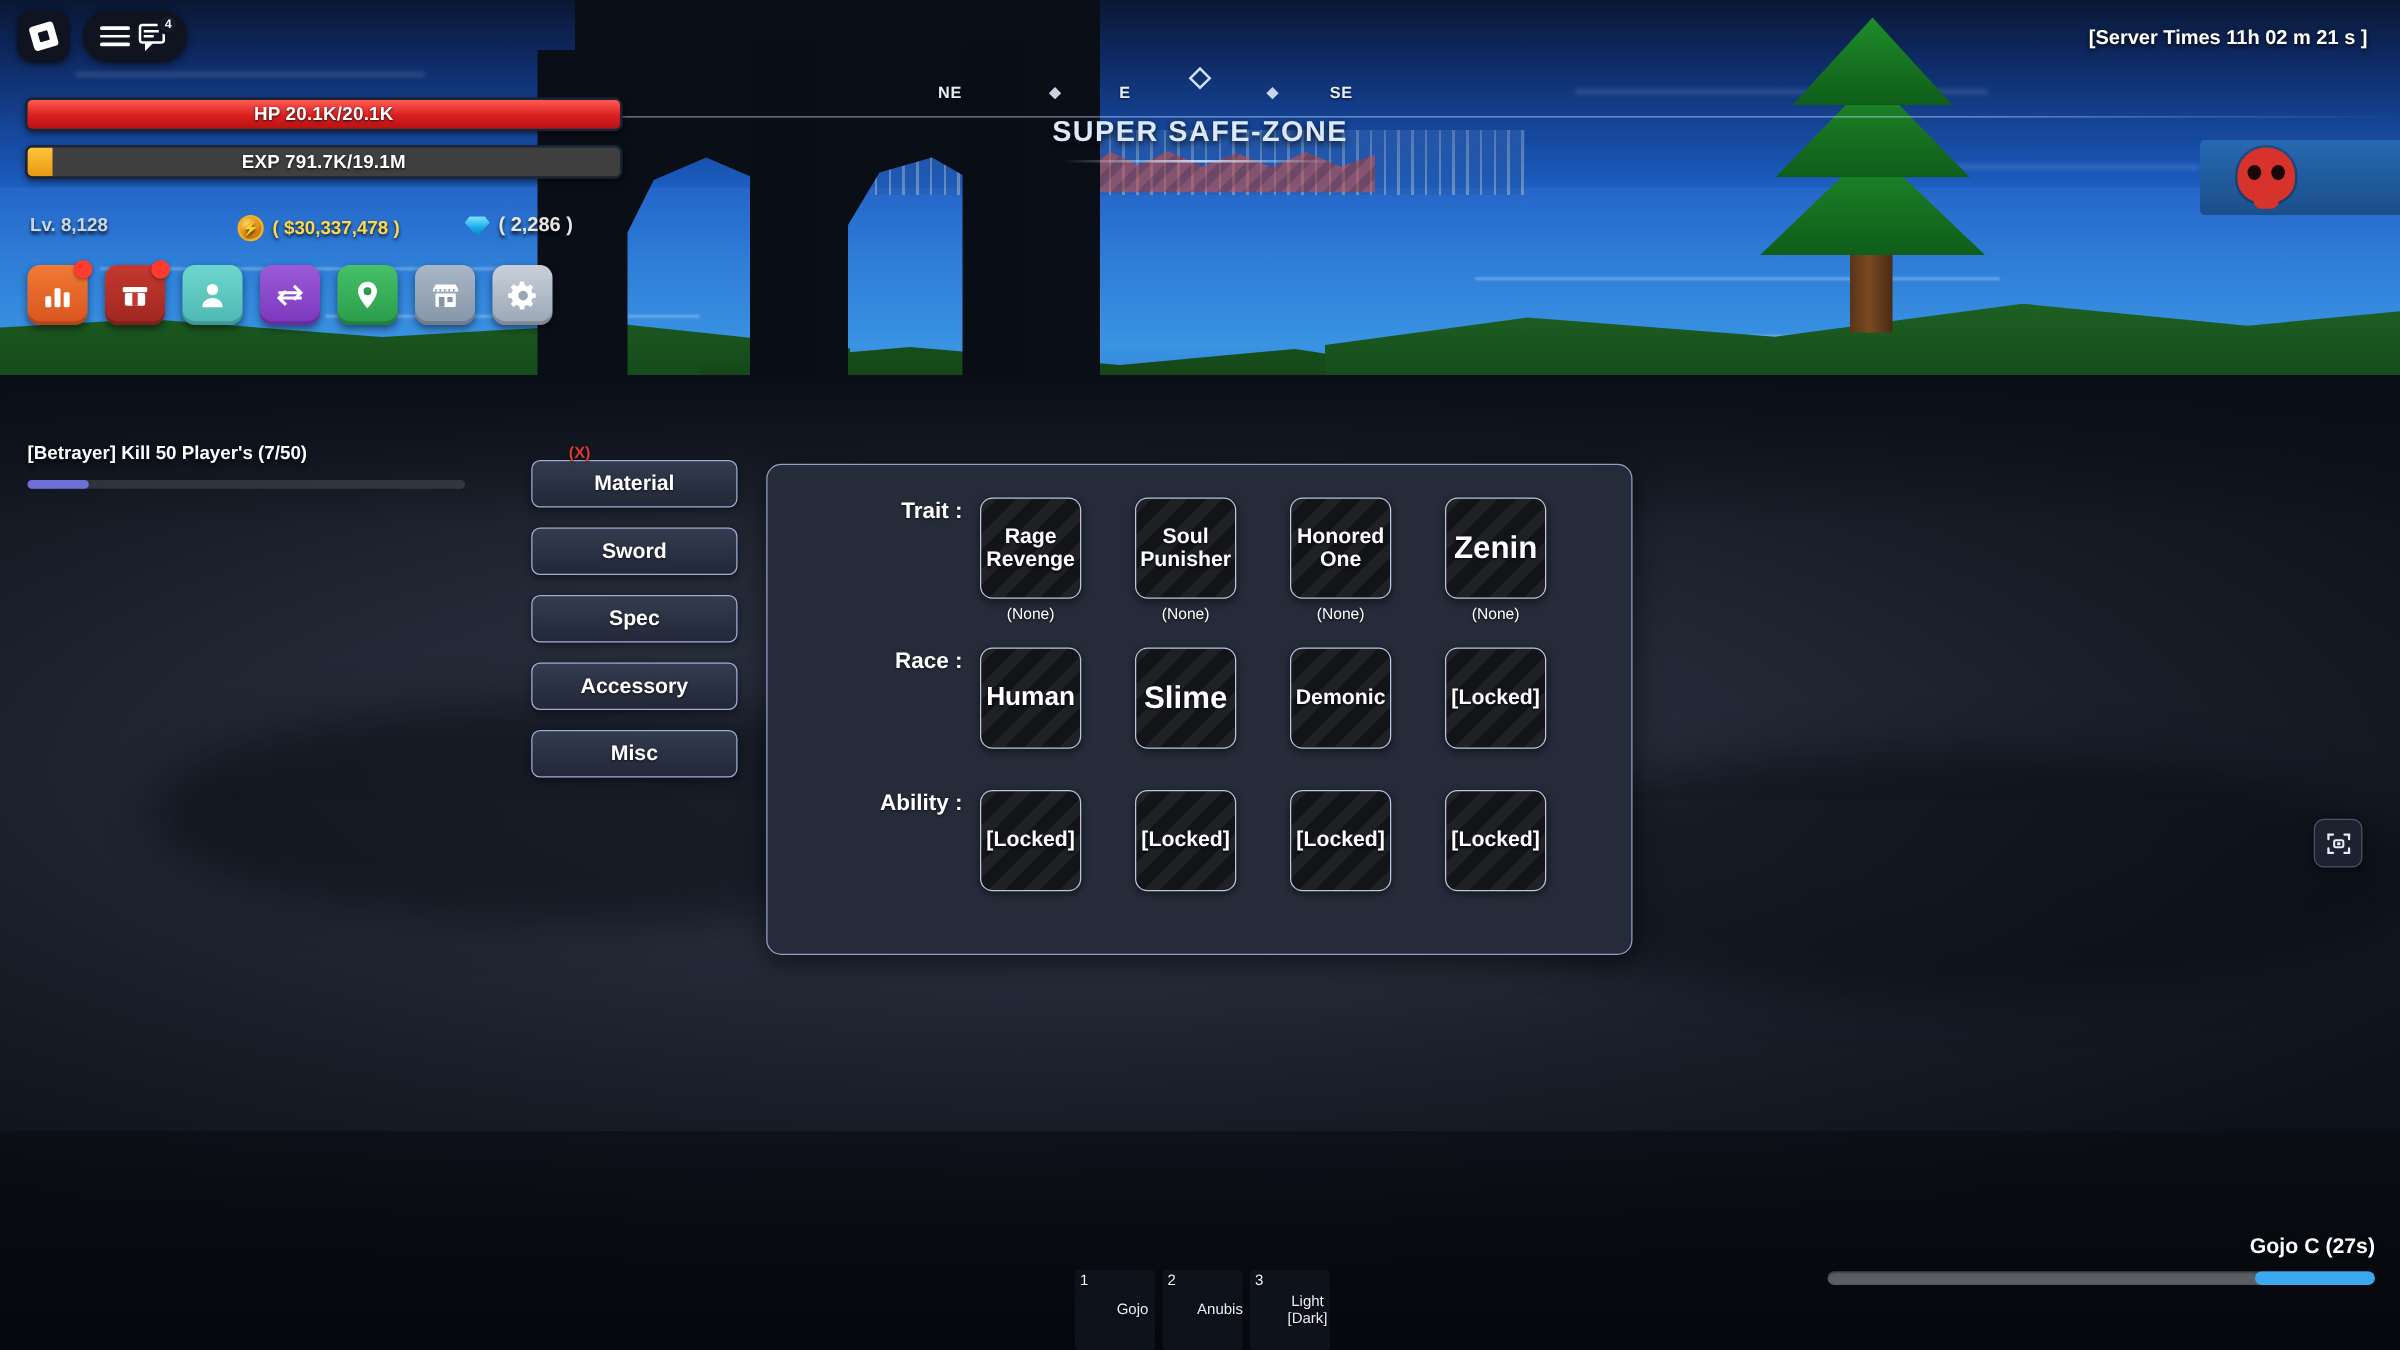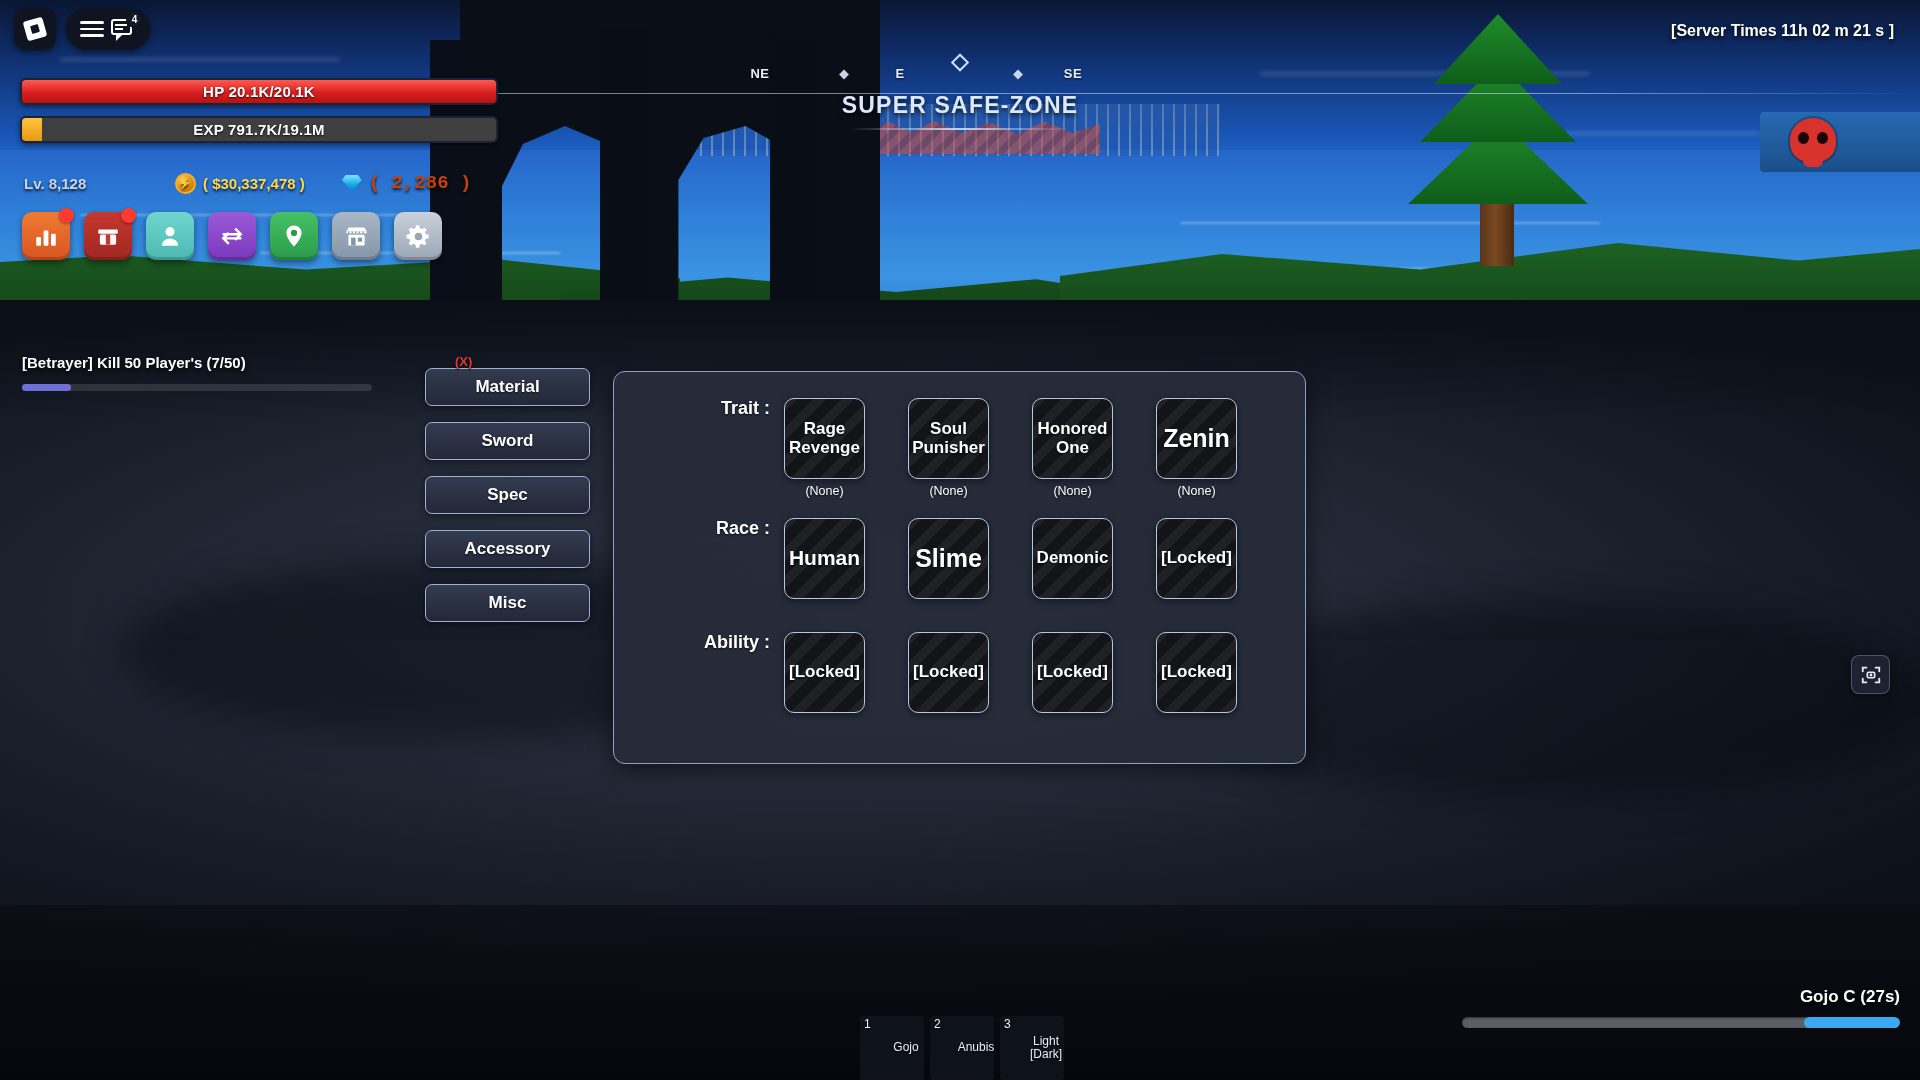--- a/index.html
+++ b/index.html
@@ -249,41 +249,41 @@
   }
   #hp-bar .fill {
     background:linear-gradient(180deg,#ff5a52,#d81f1f 55%,#b81212);
   }
   #exp-bar { background:#3f3f3f; }
   #exp-bar .fill { background:linear-gradient(180deg,#ffc53d,#e79a11); }
 
   
   #wallet {
     position:absolute; left:24px; top:172px;
-    display:flex; align-items:center; gap:1px;
+    display:flex; align-items:flex-start; gap:16px;
     text-shadow:0 2px 3px rgba(0,0,0,.85);
   }
   .lv-text { color:#c9d6ea; font-size:15px; font-weight:700; width:150px; }
   .cur { display:flex; align-items:center; gap:7px; margin-right:36px; }
   .coin {
     width:21px; height:21px; border-radius:50%;
     background:radial-gradient(circle at 35% 30%, #ffd760, #e08a12 60%, #a65a08);
     border:2px solid #f0b223; position:relative;
   }
   .coin::after {
     content:"⚡"; position:absolute; inset:0; display:flex; align-items:center;
     justify-content:center; font-size:11px; color:#7a3a05;
   }
   .coin-val { color:#ffd84d; font-size:15px; font-weight:700; }
   .gem {
     width:20px; height:16px;
     background:linear-gradient(180deg,#7fe6ff,#15a8e8 60%,#0b7fc4);
     clip-path:polygon(20% 0, 80% 0, 100% 32%, 50% 100%, 0 32%);
   }
-  .gem-val { color:#c2410c; font-size:19px; font-weight:700;font-family:Liberation Mono, monospace; }
+  .gem-val { color:#e5e5e5; font-size:16px; font-weight:700; }
 
   
   #icon-row { position:absolute; left:22px; top:212px; display:flex; gap:14px; }
   .ibtn {
     position:relative; width:48px; height:48px; border-radius:10px;
     display:flex; align-items:center; justify-content:center;
     box-shadow:0 3px 6px rgba(0,0,0,.45), inset 0 -3px 0 rgba(0,0,0,.18);
     cursor:pointer;
   }
   .ibtn .dot {

